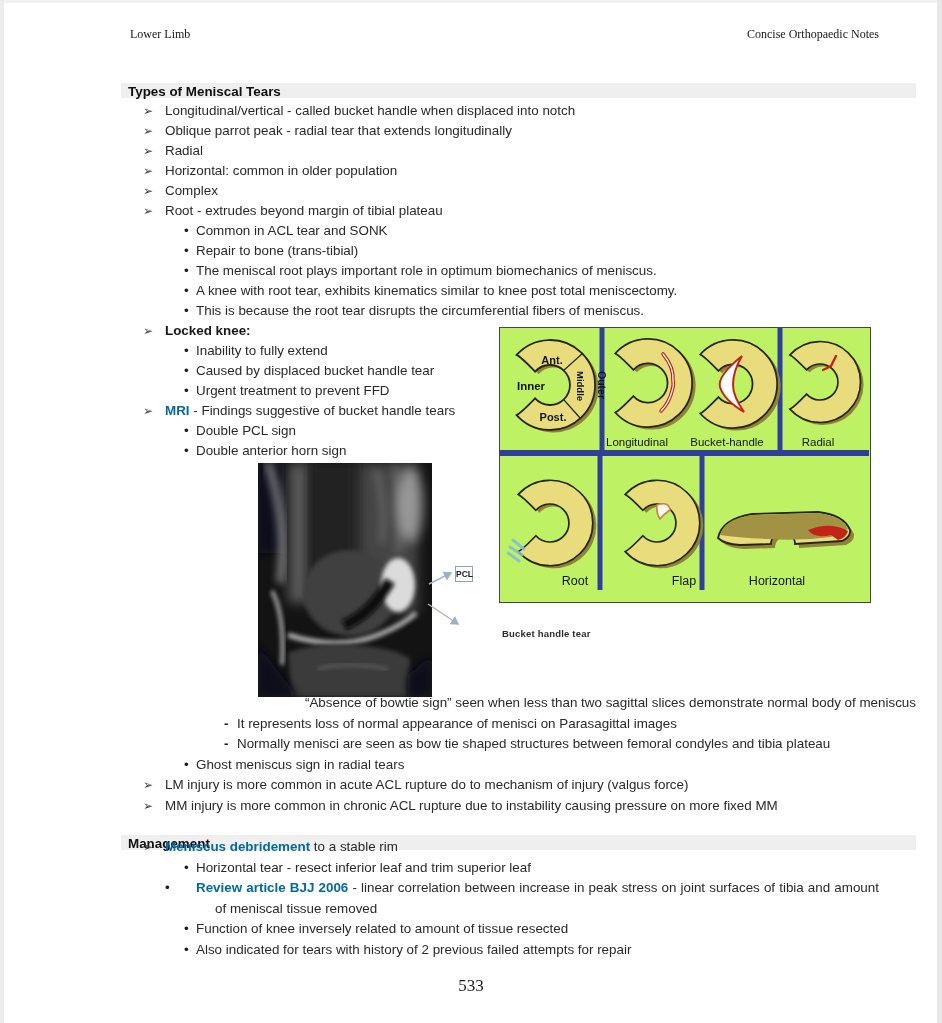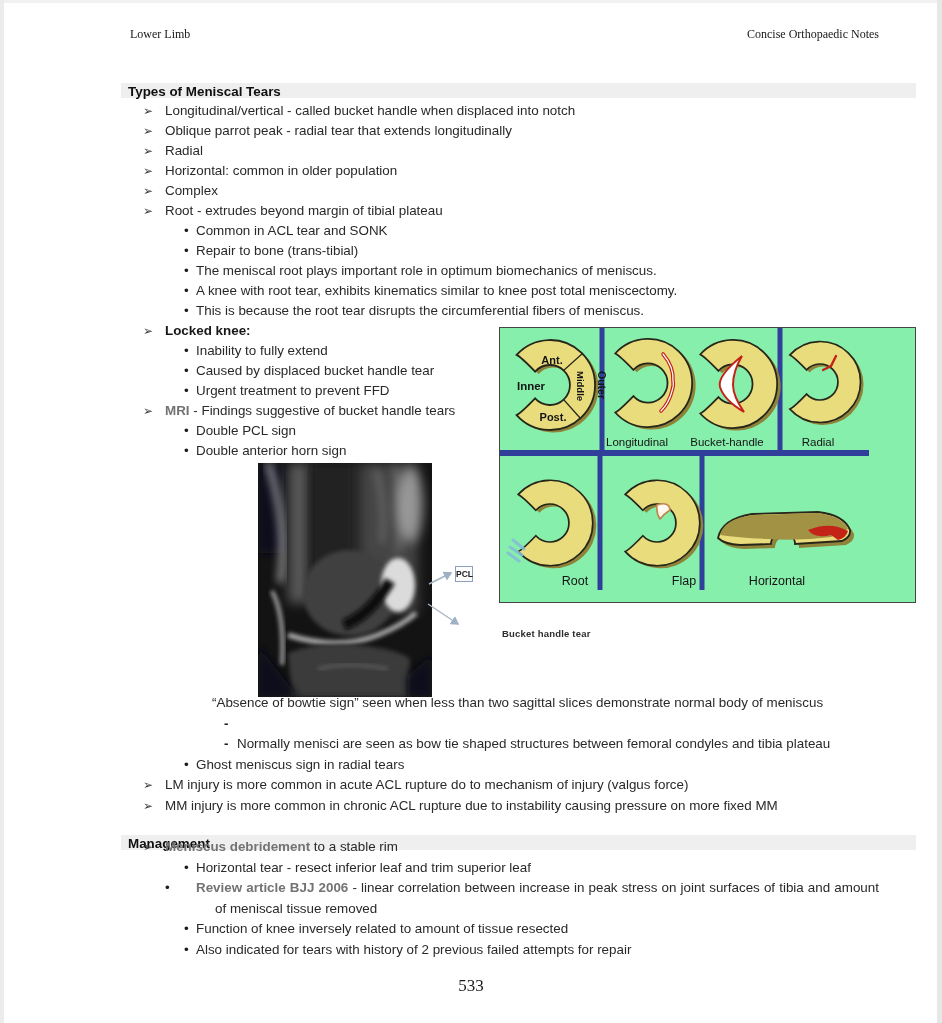--- a/index.html
+++ b/index.html
@@ -22,27 +22,27 @@
   }
   .block { position:absolute; left:121px; width:795px; font-size:13.4px; color:#292929; }
   .blockA .ln { line-height:20.0px; min-height:20.0px; }
   .blockB .ln { line-height:20.6px; min-height:20.6px; }
   .blockD .ln { line-height:20.5px; min-height:20.5px; }
   .ln { position:relative; }
   .mk { position:absolute; top:0; }
   .la { padding-left:44px; }  .la .mk { left:22px; font-size:12px; color:#3d3d3d; font-family:"DejaVu Sans",sans-serif; }
   .lb { padding-left:75px; }  .lb .mk { left:63px; font-size:13.5px; color:#1c1c1c; }
   .ld { padding-left:116px; } .ld .mk { left:103px; font-weight:bold; color:#1c1c1c; }
-  .lq { padding-left:91px; }
+  .lq { padding-left:91px;text-align:right; }
   .bold { font-weight:bold; color:#181818; }
-  b { color:#737373; }
+  b { color:#0369a1; }
   .jus { text-align:justify; padding-left:94px; text-indent:-19px; width:664px; }
   .figpanel {
-    position:absolute; left:499px; top:327px; width:417px; height:276px;
-    background:#86efac; border:1.5px solid #454545; box-sizing:border-box;
+    position:absolute; left:499px; top:327px; width:372px; height:276px;
+    background:#bef264; border:1.5px solid #454545; box-sizing:border-box;
   }
   .figpanel svg { display:block; }
   .figpanel text { font-family:"Liberation Sans","DejaVu Sans",sans-serif; fill:#141414; }
   .mri { position:absolute; left:258px; top:463px; width:174px; height:234px; }
   .annarrows { position:absolute; left:425px; top:556px; }
   .pclbox {
     position:absolute; left:455px; top:566px; width:18px; height:16px;
     border:1px solid #8da0bb; box-sizing:border-box; background:#fdfdfd;
     font-size:8.5px; font-weight:bold; color:#222; text-align:center; line-height:14px;
   }
@@ -203,21 +203,21 @@
     <line x1="4" y1="28" x2="26" y2="17" stroke="#a6b4c6" stroke-width="1.4" marker-end="url(#ah)"></line>
     <line x1="3" y1="48" x2="33" y2="68" stroke="#a6b4c6" stroke-width="1.4" marker-end="url(#ah)"></line>
   </svg>
 
   <div class="pclbox">PCL</div>
 
   <div class="bhtlabel">Bucket handle tear</div>
 
   <div class="block blockB" style="top:693px">
     <div class="ln lq"><span>“Absence of bowtie sign” seen when less than two sagittal slices demonstrate normal body of meniscus</span></div>
-    <div class="ln ld"><span class="mk">-</span></div>
+    <div class="ln ld"><span class="mk">-</span><span>It represents loss of normal appearance of menisci on Parasagittal images</span></div>
     <div class="ln ld"><span class="mk">-</span><span>Normally menisci are seen as bow tie shaped structures between femoral condyles and tibia plateau</span></div>
     <div class="ln lb"><span class="mk">•</span><span>Ghost meniscus sign in radial tears</span></div>
     <div class="ln la"><span class="mk">➢</span><span>LM injury is more common in acute ACL rupture do to mechanism of injury (valgus force)</span></div>
     <div class="ln la"><span class="mk">➢</span><span>MM injury is more common in chronic ACL rupture due to instability causing pressure on more fixed MM</span></div>
   </div>
 
   <div class="secbar" style="top:835px">
     <span>Management</span>
   </div>
 

